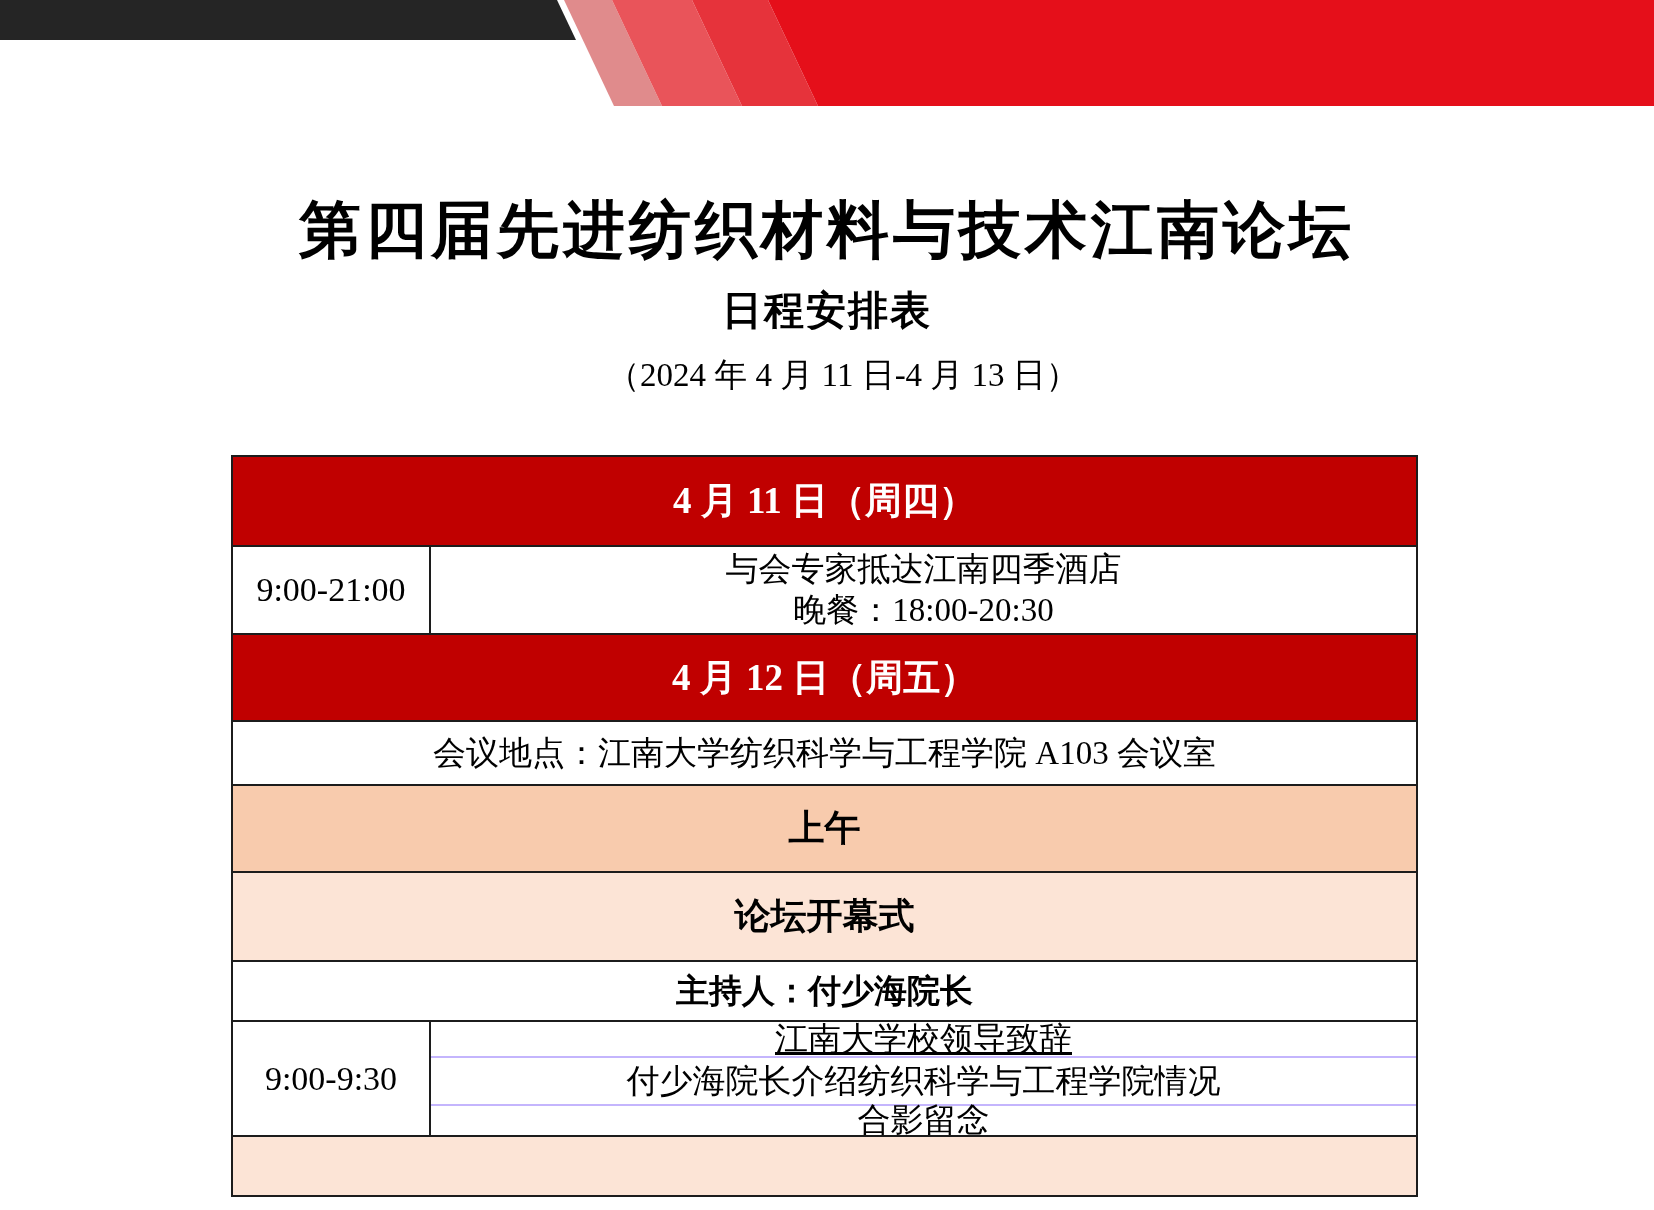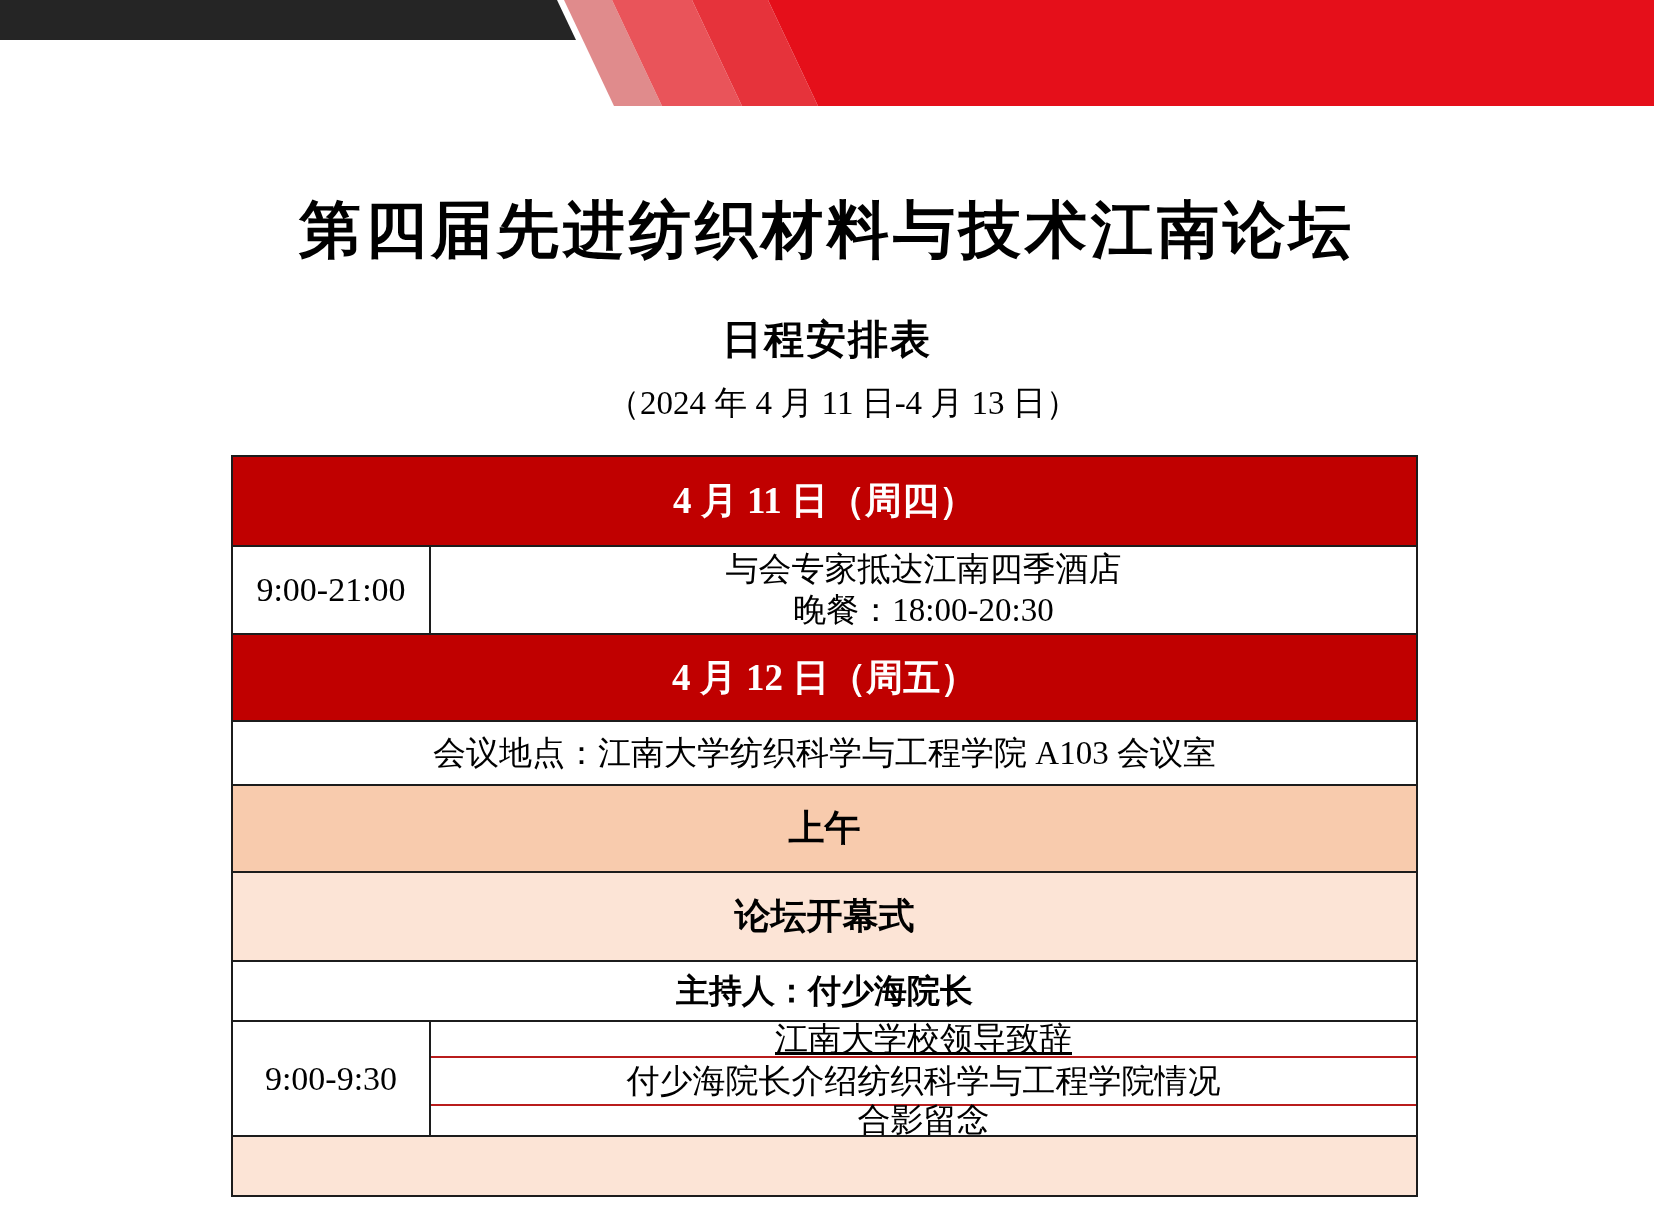--- a/index.html
+++ b/index.html
@@ -15,23 +15,23 @@
     margin-top: 91px;
     text-align: center;
     font-family: "Liberation Sans", "DejaVu Sans", sans-serif;
     font-weight: bold;
     font-size: 62px;
     line-height: 1.05;
     letter-spacing: 4px;
     color: #000;
   }
   .doc-subtitle {
-    margin-top: 56px;
+    margin-top: 28px;
     text-align: center;
-    font-family: Liberation Sans, sans-serif;
+    font-family: Liberation Serif, serif;
     font-weight: bold;
     font-size: 40px;
     line-height: 1.05;
     letter-spacing: 2px;
   }
   .doc-dates {
     margin-top: 26px;
     text-align: center;
     font-family: "Liberation Serif", "DejaVu Serif", serif;
     font-size: 33px;
@@ -110,21 +110,21 @@
   .moderator-affil {
     font-family: "Liberation Serif", "DejaVu Serif", serif;
     font-weight: bold;
   }
 
   .row-opening { display: flex; }
   .opening-items { flex: 1; display: flex; flex-direction: column; }
   .opening-item {
     display: flex; align-items: center; justify-content: center;
     font-size: 33px;
-    border-top: 2px solid #b91c1c;
+    border-top: 2px solid #c4b5fd;
   }
   .opening-item:first-child { border-top: none; }
   .oi-1 { height: 34px; text-decoration: underline; }
   .oi-2 { height: 48px; }
   .oi-3 { height: 31px; }
 
   .row-tail { height: 60px; background: #FCE4D6; }
 </style>
 </head>
 <body>

